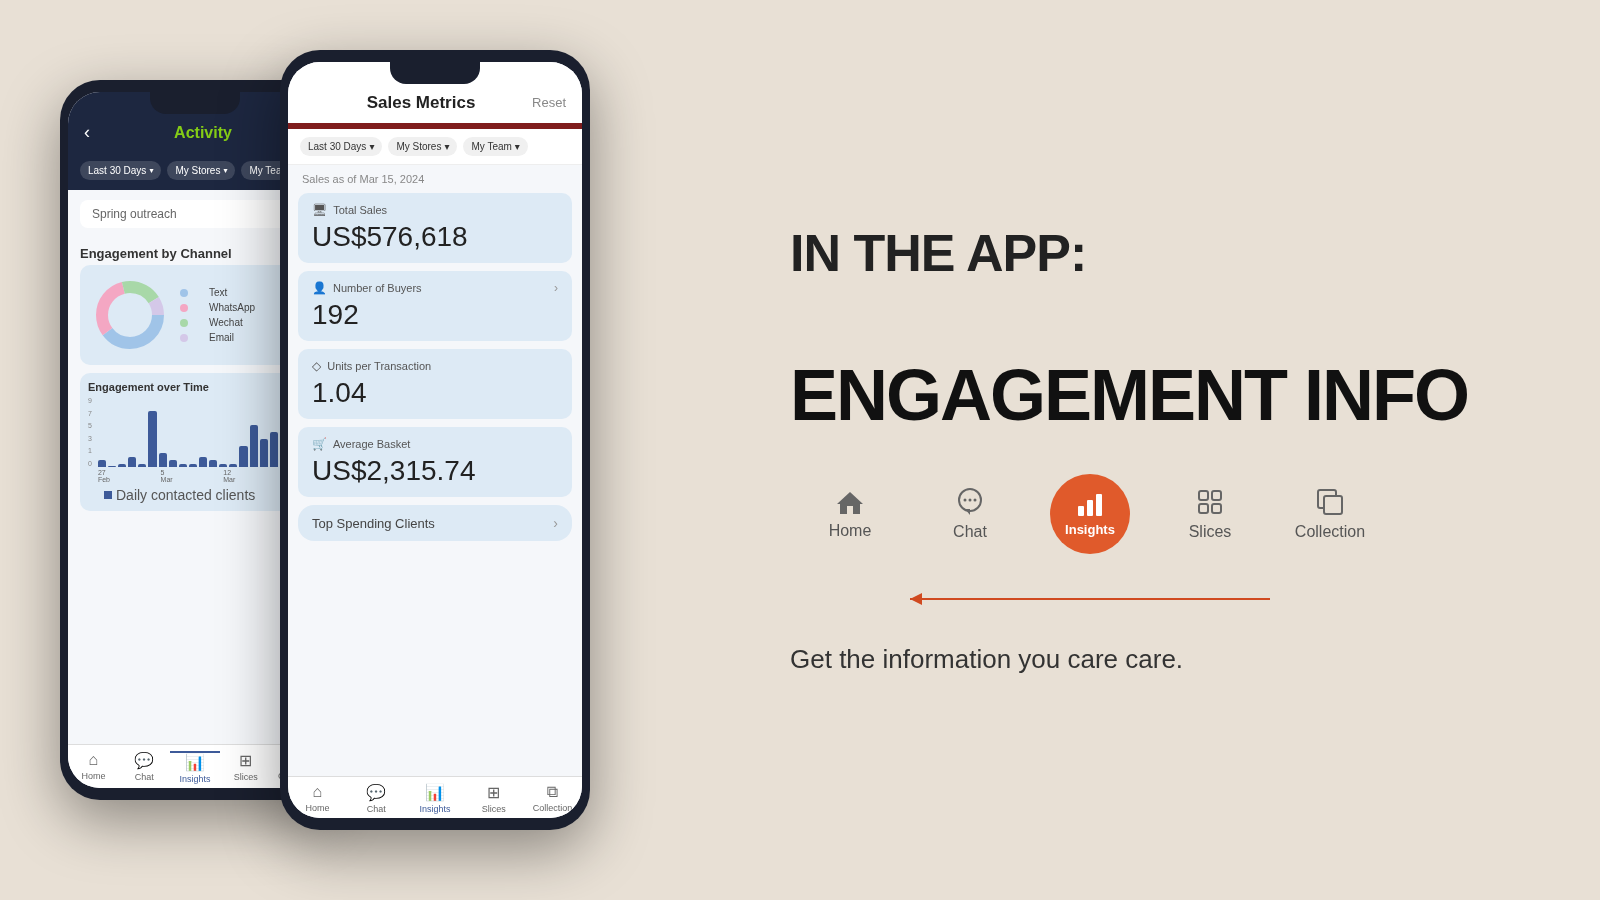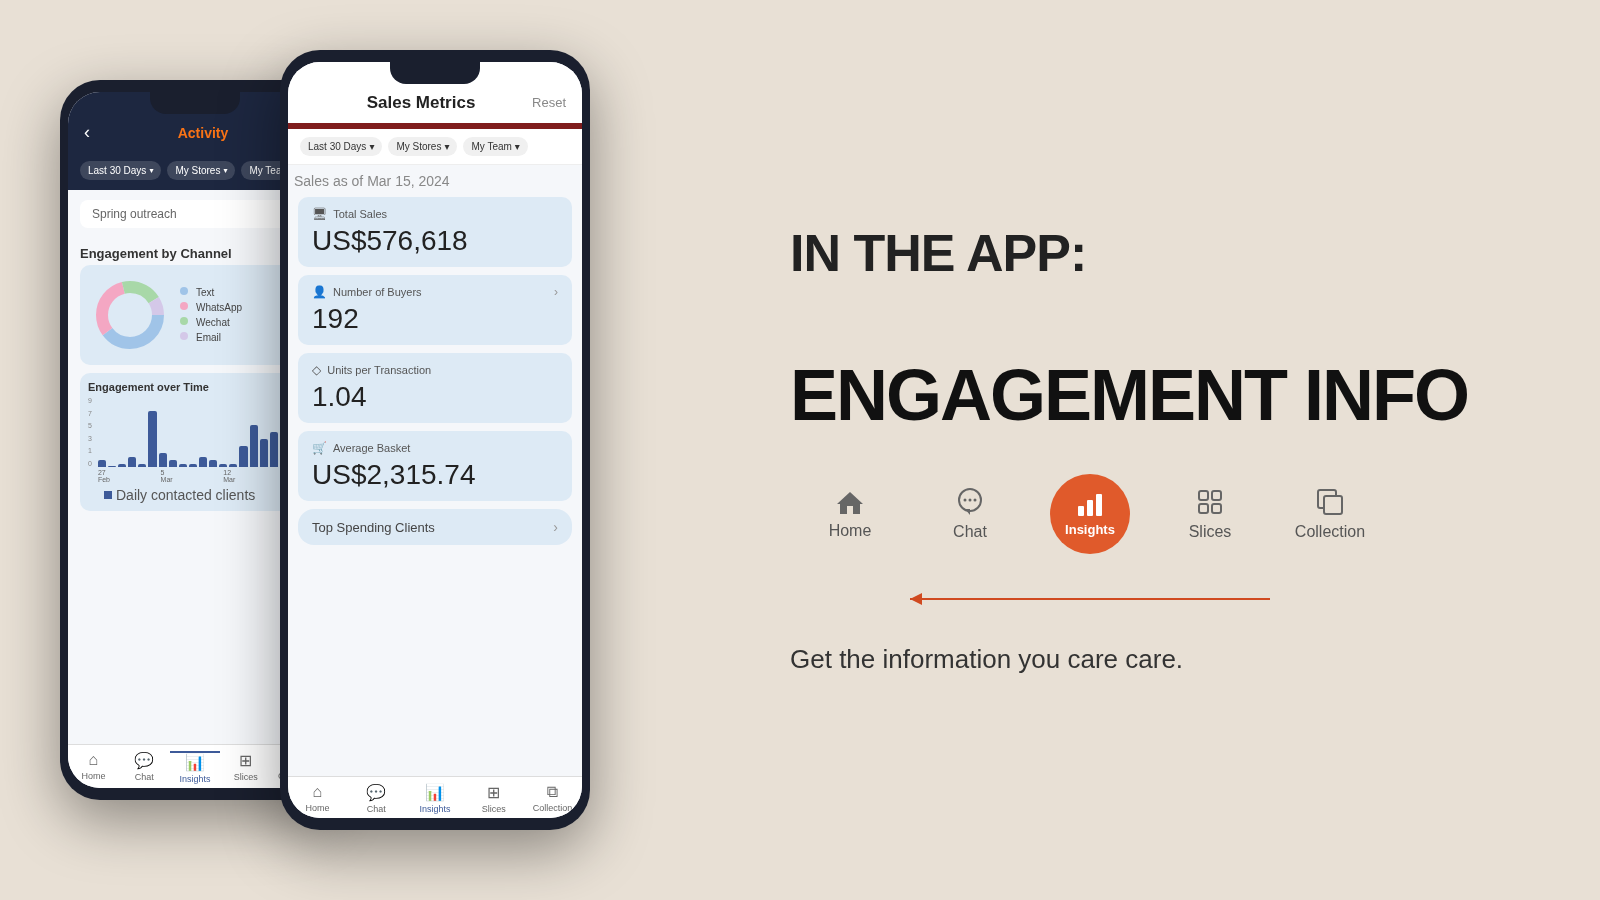--- a/index.html
+++ b/index.html
@@ -165,22 +165,22 @@
 
     .back-header {
       background: #1d2740;
       padding: 30px 16px 12px;
       display: flex;
       align-items: center;
       gap: 10px;
     }
 
     .back-header-title {
-      color: #f97316;
-      font-size: 14px;
+      color: #84cc16;
+      font-size: 16px;
       font-weight: 600;
       flex: 1;
       text-align: center;
     }
 
     .back-chevron {
       color: white;
       font-size: 18px;
     }
 
@@ -239,22 +239,22 @@
     }
 
     .legend {
       display: flex;
       flex-direction: column;
       gap: 4px;
     }
 
     .legend-item {
       display: flex;
-      align-items: flex-start;
-      gap: 8px;
+      align-items: center;
+      gap: 21px;
       font-size: 10px;
       color: #444;
     }
 
     .legend-dot {
       width: 8px;
       height: 8px;
       border-radius: 50%;
       flex-shrink: 0;
     }
@@ -380,23 +380,23 @@
       color: #333;
       font-size: 10px;
       padding: 4px 8px;
       border-radius: 12px;
       display: flex;
       align-items: center;
       gap: 3px;
     }
 
     .date-label {
-      font-size: 14px;
+      font-size: 11px;
       color: #888;
-      padding: 8px 6px 4px;
+      padding: 8px 14px 4px;
     }
 
     .metric-card {
       margin: 4px 10px;
       background: #ddeaf5;
       border-radius: 10px;
       padding: 10px 14px;
     }
 
     .metric-card-header {

